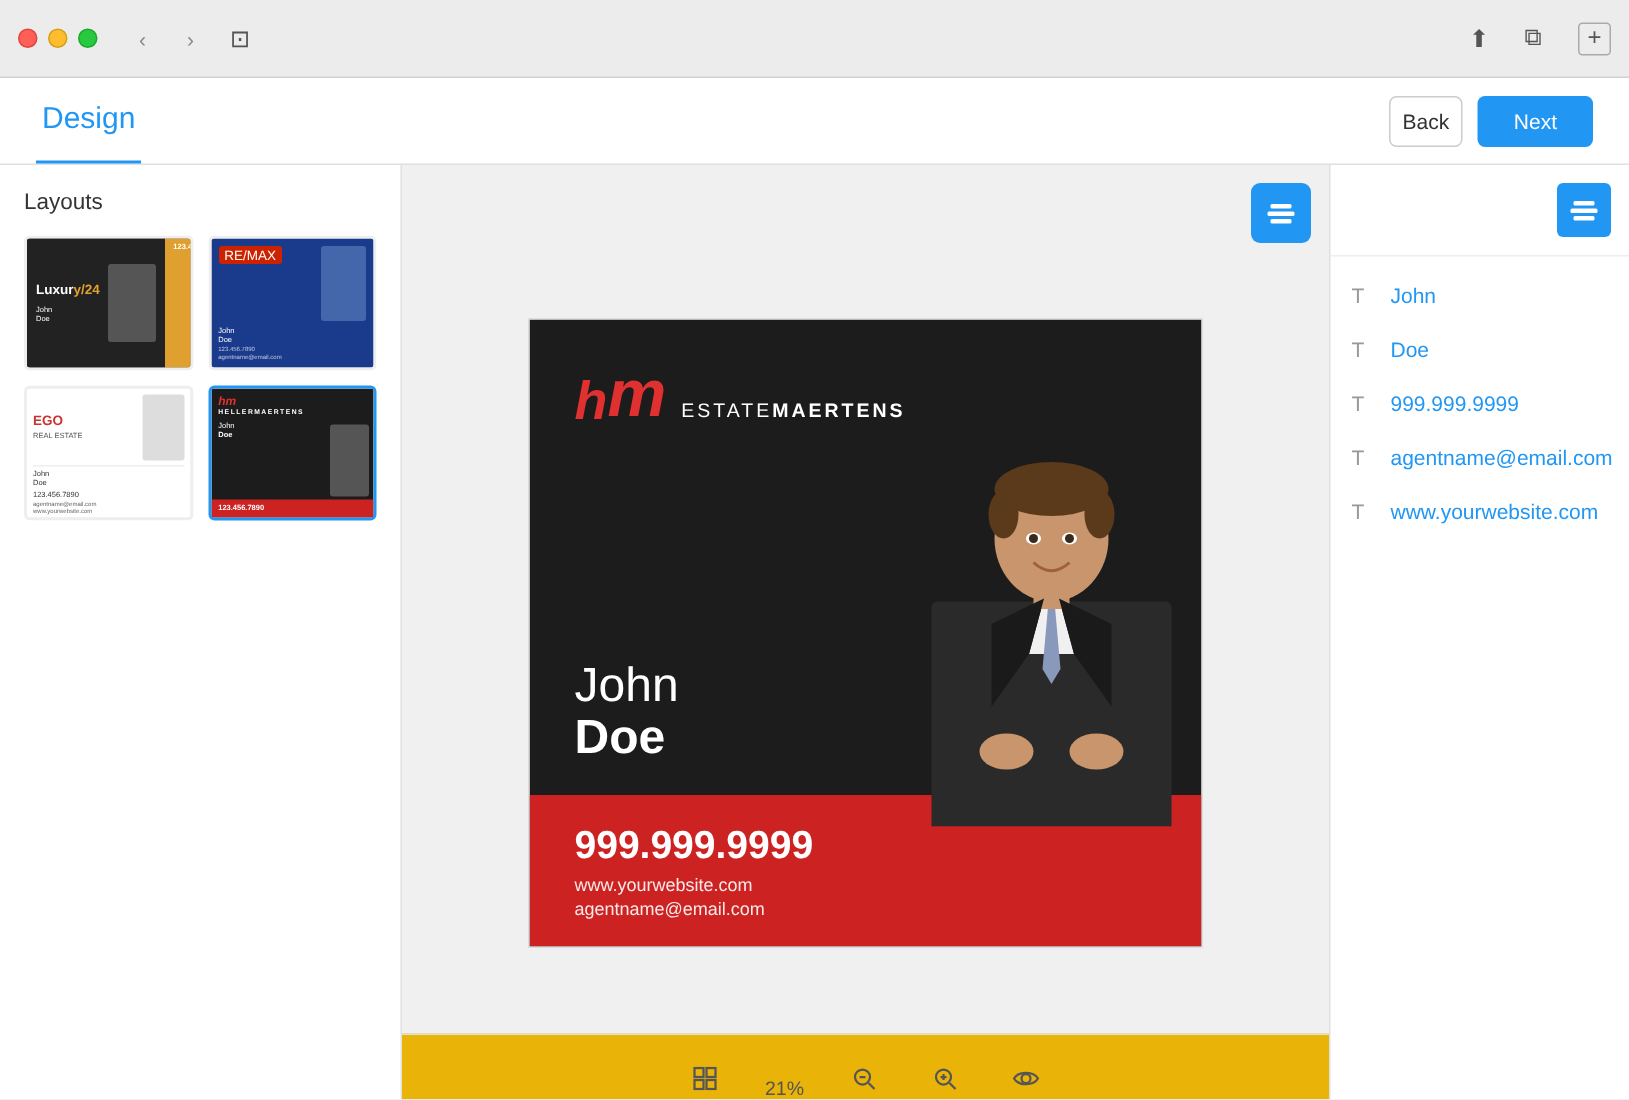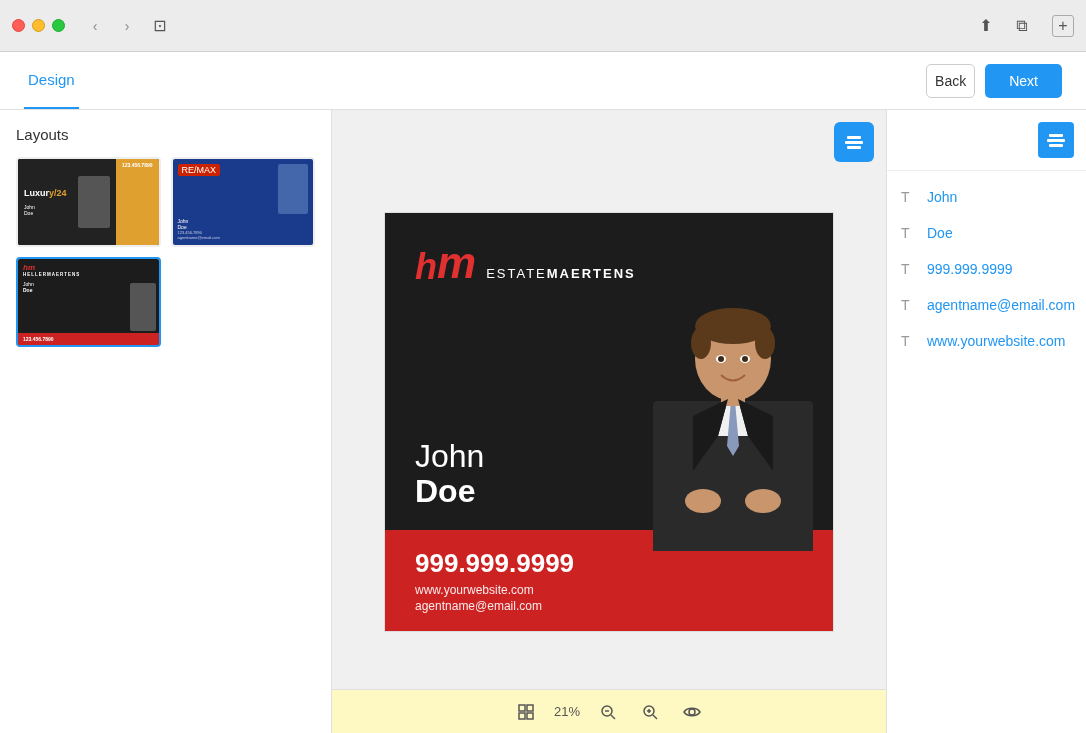--- a/index.html
+++ b/index.html
@@ -169,21 +169,21 @@
       gap: 0;
       align-items: flex-end;
       height: 100%;
     }
 
     .tab {
       padding: 0 4px;
       height: 100%;
       display: flex;
       align-items: center;
-      font-size: 15px;
+      font-size: 20px;
       cursor: pointer;
       margin-right: 20px;
       position: relative;
       color: #888;
     }
 
     .tab.active {
       color: #2196f3;
       border-bottom: 2.5px solid #2196f3;
     }
@@ -217,21 +217,21 @@
 
     
     .main-area {
       display: flex;
       flex: 1;
       overflow: hidden;
     }
 
     
     .layouts-sidebar {
-      width: 332px;
+      width: 268px;
       background: white;
       border-right: 1px solid #e0e0e0;
       padding: 16px;
       overflow-y: auto;
     }
 
     .layouts-title {
       font-size: 15px;
       font-weight: 500;
       color: #333;
@@ -478,25 +478,25 @@
       color: #999;
       font-size: 18px;
       cursor: pointer;
       line-height: 1;
     }
 
     
     .bottom-toolbar {
       height: 44px;
       border-top: 1px solid #e0e0e0;
-      background: #fef9c3;
-      display: flex;
-      align-items: center;
+      background: #eab308;
+      display: flex;
+      align-items: flex-end;
       justify-content: center;
-      gap: 14px;
+      gap: 26px;
       padding: 0 16px;
     }
 
     .zoom-expand-btn {
       width: 28px;
       height: 28px;
       display: flex;
       align-items: center;
       justify-content: center;
       cursor: pointer;
@@ -624,20 +624,33 @@
             </div>
             <div style="margin-top:auto;">
               <div style="color:white;font-size:5px;">John</div>
               <div style="color:white;font-size:5px;">Doe</div>
               <div style="color:rgba(255,255,255,0.7);font-size:4px;">123.456.7890</div>
               <div style="color:rgba(255,255,255,0.7);font-size:4px;">agentname@email.com</div>
             </div>
           </div>
         </div>
 
+        <div class="layout-item">
+          <div style="width:100%;height:100%;background:white;display:flex;flex-direction:column;padding:4px;">
+            <div style="display:flex;align-items:center;border-bottom:1px solid #eee;padding-bottom:3px;margin-bottom:2px;">
+              <div style="font-size:9px;font-weight:bold;color:#cc3333;line-height:1;">EGO<br><span style="color:#555;font-size:5px;font-weight:normal;">REAL ESTATE</span></div>
+              <div style="width:28px;height:44px;background:#ddd;margin-left:auto;border-radius:2px;"></div>
+            </div>
+            <div style="font-size:5px;color:#333;">John</div>
+            <div style="font-size:5px;color:#333;">Doe</div>
+            <div style="font-size:5px;color:#333;margin-top:2px;">123.456.7890</div>
+            <div style="font-size:4px;color:#666;">agentname@email.com</div>
+            <div style="font-size:4px;color:#666;">www.yourwebsite.com</div>
+          </div>
+        </div>
 
         <div class="layout-item selected">
           <div style="width:100%;height:100%;background:#1c1c1c;display:flex;flex-direction:column;position:relative;overflow:hidden;">
             <div style="padding:4px 5px;">
               <div style="color:white;font-size:6px;font-style:italic;font-weight:bold;"><span style="color:#e03030;font-size:8px;">hm</span></div>
               <div style="color:white;font-size:4.5px;font-weight:bold;letter-spacing:1px;">HELLERMAERTENS</div>
             </div>
             <div style="padding:0 5px;color:white;font-size:5px;">John</div>
             <div style="padding:0 5px;color:white;font-size:5px;font-weight:bold;">Doe</div>
             <div style="position:absolute;right:3px;bottom:14px;width:26px;height:48px;background:#555;border-radius:2px;"></div>

